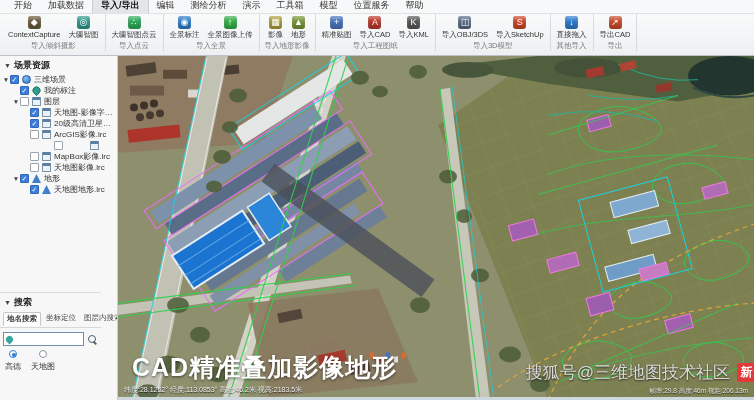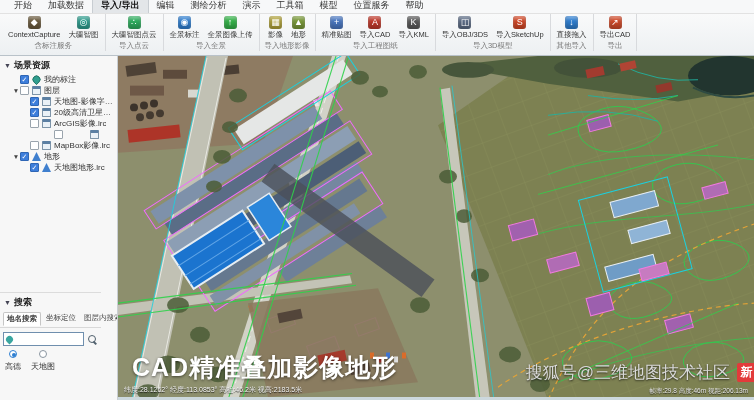--- a/index.html
+++ b/index.html
@@ -92,21 +92,21 @@
           <div class="gbuttons">
             <div class="rbtn">
               <div class="ricon" style="background: rgb(107, 91, 62);">◆</div>
               <div class="rlabel">ContextCapture</div>
             </div>
             <div class="rbtn">
               <div class="ricon" style="background: rgb(47, 158, 143);">◎</div>
               <div class="rlabel">大疆智图</div>
             </div>
           </div>
-          <div class="gcap">含标注服务</div>
+          <div class="gcap">导入倾斜摄影</div>
         </div>
         <div class="group">
           <div class="gbuttons">
             <div class="rbtn">
               <div class="ricon" style="background: rgb(47, 174, 95);">∴</div>
               <div class="rlabel">大疆智图点云</div>
             </div>
           </div>
           <div class="gcap">导入点云</div>
         </div>
@@ -188,20 +188,26 @@
   </div>
 
   <div class="main">
 
     <div class="sidebar">
       <div class="panelhead">
         <span class="tri">▼</span>
         <span>场景资源</span>
       </div>
       <div class="tree" id="tree">
+          <div class="trow" style="padding-left: 0px;">
+            <span class="tri2">▼</span>
+            <span class="cb on">✓</span>
+            <span class="ti ti-globe"></span>
+            <span class="tlabel">三维场景</span>
+          </div>
           <div class="trow" style="padding-left: 10px;">
             <span class="tri2"></span>
             <span class="cb on">✓</span>
             <span class="ti ti-pin"></span>
             <span class="tlabel">我的标注</span>
           </div>
           <div class="trow" style="padding-left: 10px;">
             <span class="tri2">▼</span>
             <span class="cb"></span>
             <span class="ti ti-screen"></span>
@@ -229,20 +235,26 @@
             <span class="tri2"></span>
             <span class="cb"></span>
             <span class="ti ti-screen"></span>
             <span class="tlabel">高德影像.lrc</span>
           </div>
           <div class="trow" style="padding-left: 20px;">
             <span class="tri2"></span>
             <span class="cb"></span>
             <span class="ti ti-screen"></span>
             <span class="tlabel">MapBox影像.lrc</span>
+          </div>
+          <div class="trow" style="padding-left: 20px;">
+            <span class="tri2"></span>
+            <span class="cb"></span>
+            <span class="ti ti-screen"></span>
+            <span class="tlabel">天地图影像.lrc</span>
           </div>
           <div class="trow" style="padding-left: 10px;">
             <span class="tri2">▼</span>
             <span class="cb on">✓</span>
             <span class="ti ti-terrain"></span>
             <span class="tlabel">地形</span>
           </div>
           <div class="trow" style="padding-left: 20px;">
             <span class="tri2"></span>
             <span class="cb on">✓</span>

